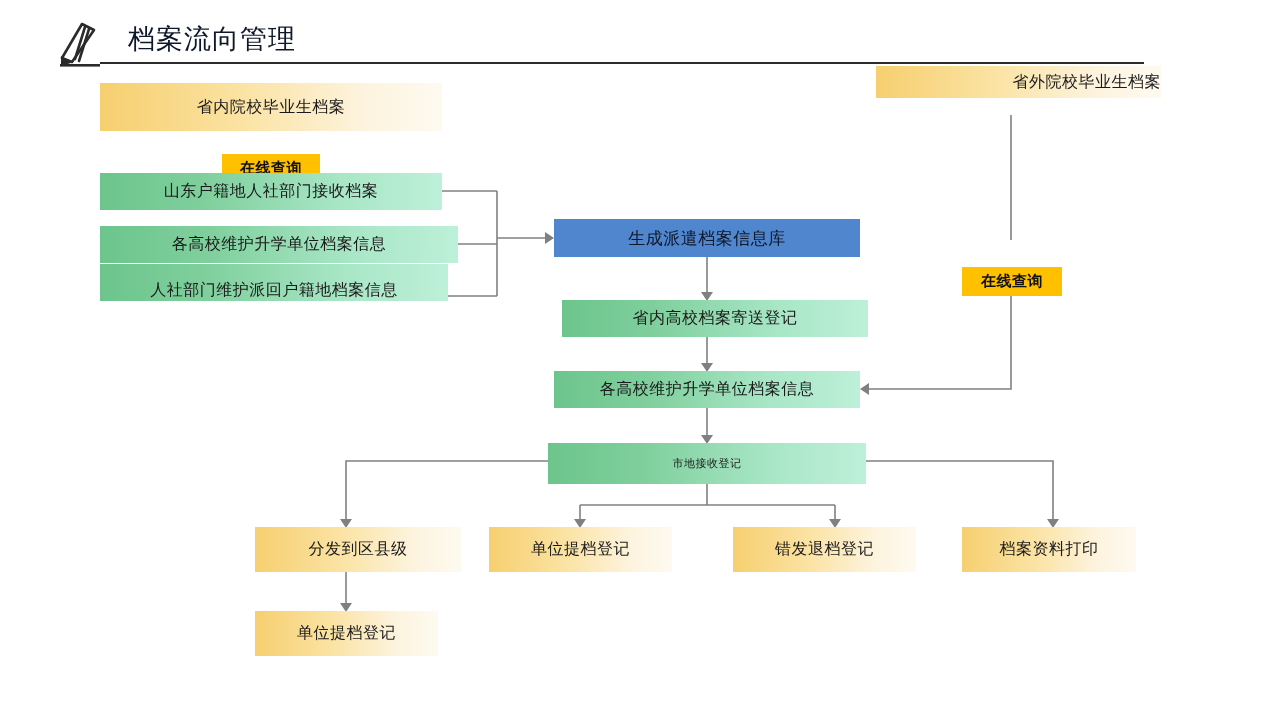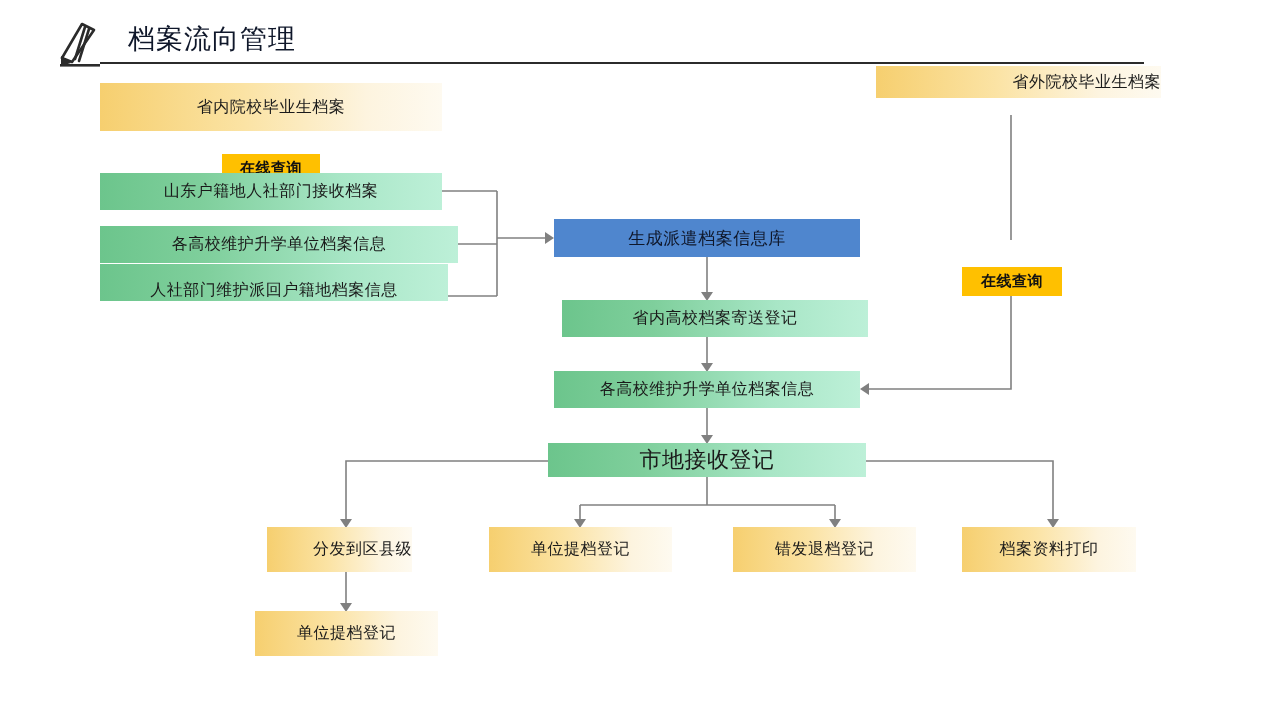--- a/index.html
+++ b/index.html
@@ -182,33 +182,33 @@
   </div>
 
   <div class="node grad-green" style="left:554px; top:300px; width:306px; height:37px;margin-left:8px;">
     <span>省内高校档案寄送登记</span>
   </div>
 
   <div class="node grad-green" style="left:554px; top:371px; width:306px; height:37px;">
     <span>各高校维护升学单位档案信息</span>
   </div>
 
-  <div class="node grad-green" style="left:548px; top:443px; width:318px; height:34px; font-size:22px;">
+  <div class="node grad-green" style="left:548px; top:443px; width:318px; height:41px; font-size:11px;">
     <span>市地接收登记</span>
   </div>
 
   <div class="node grad-yellow" style="left:876px; top:66px; width:285px; height:32px;justify-content:flex-end;">
     <span>省外院校毕业生档案</span>
   </div>
 
   <div class="node solid-orange" style="left:962px; top:240px; width:100px; height:29px; font-size:15px;">
     <span>在线查询</span>
   </div>
 
-  <div class="node grad-yellow" style="left:267px; top:527px; width:145px; height:45px;justify-content:flex-end;">
+  <div class="node grad-yellow" style="left:255px; top:527px; width:206px; height:45px;">
     <span>分发到区县级</span>
   </div>
 
   <div class="node grad-yellow" style="left:489px; top:527px; width:183px; height:45px;">
     <span>单位提档登记</span>
   </div>
 
   <div class="node grad-yellow" style="left:962px; top:527px; width:174px; height:45px;">
     <span>档案资料打印</span>
   </div>

